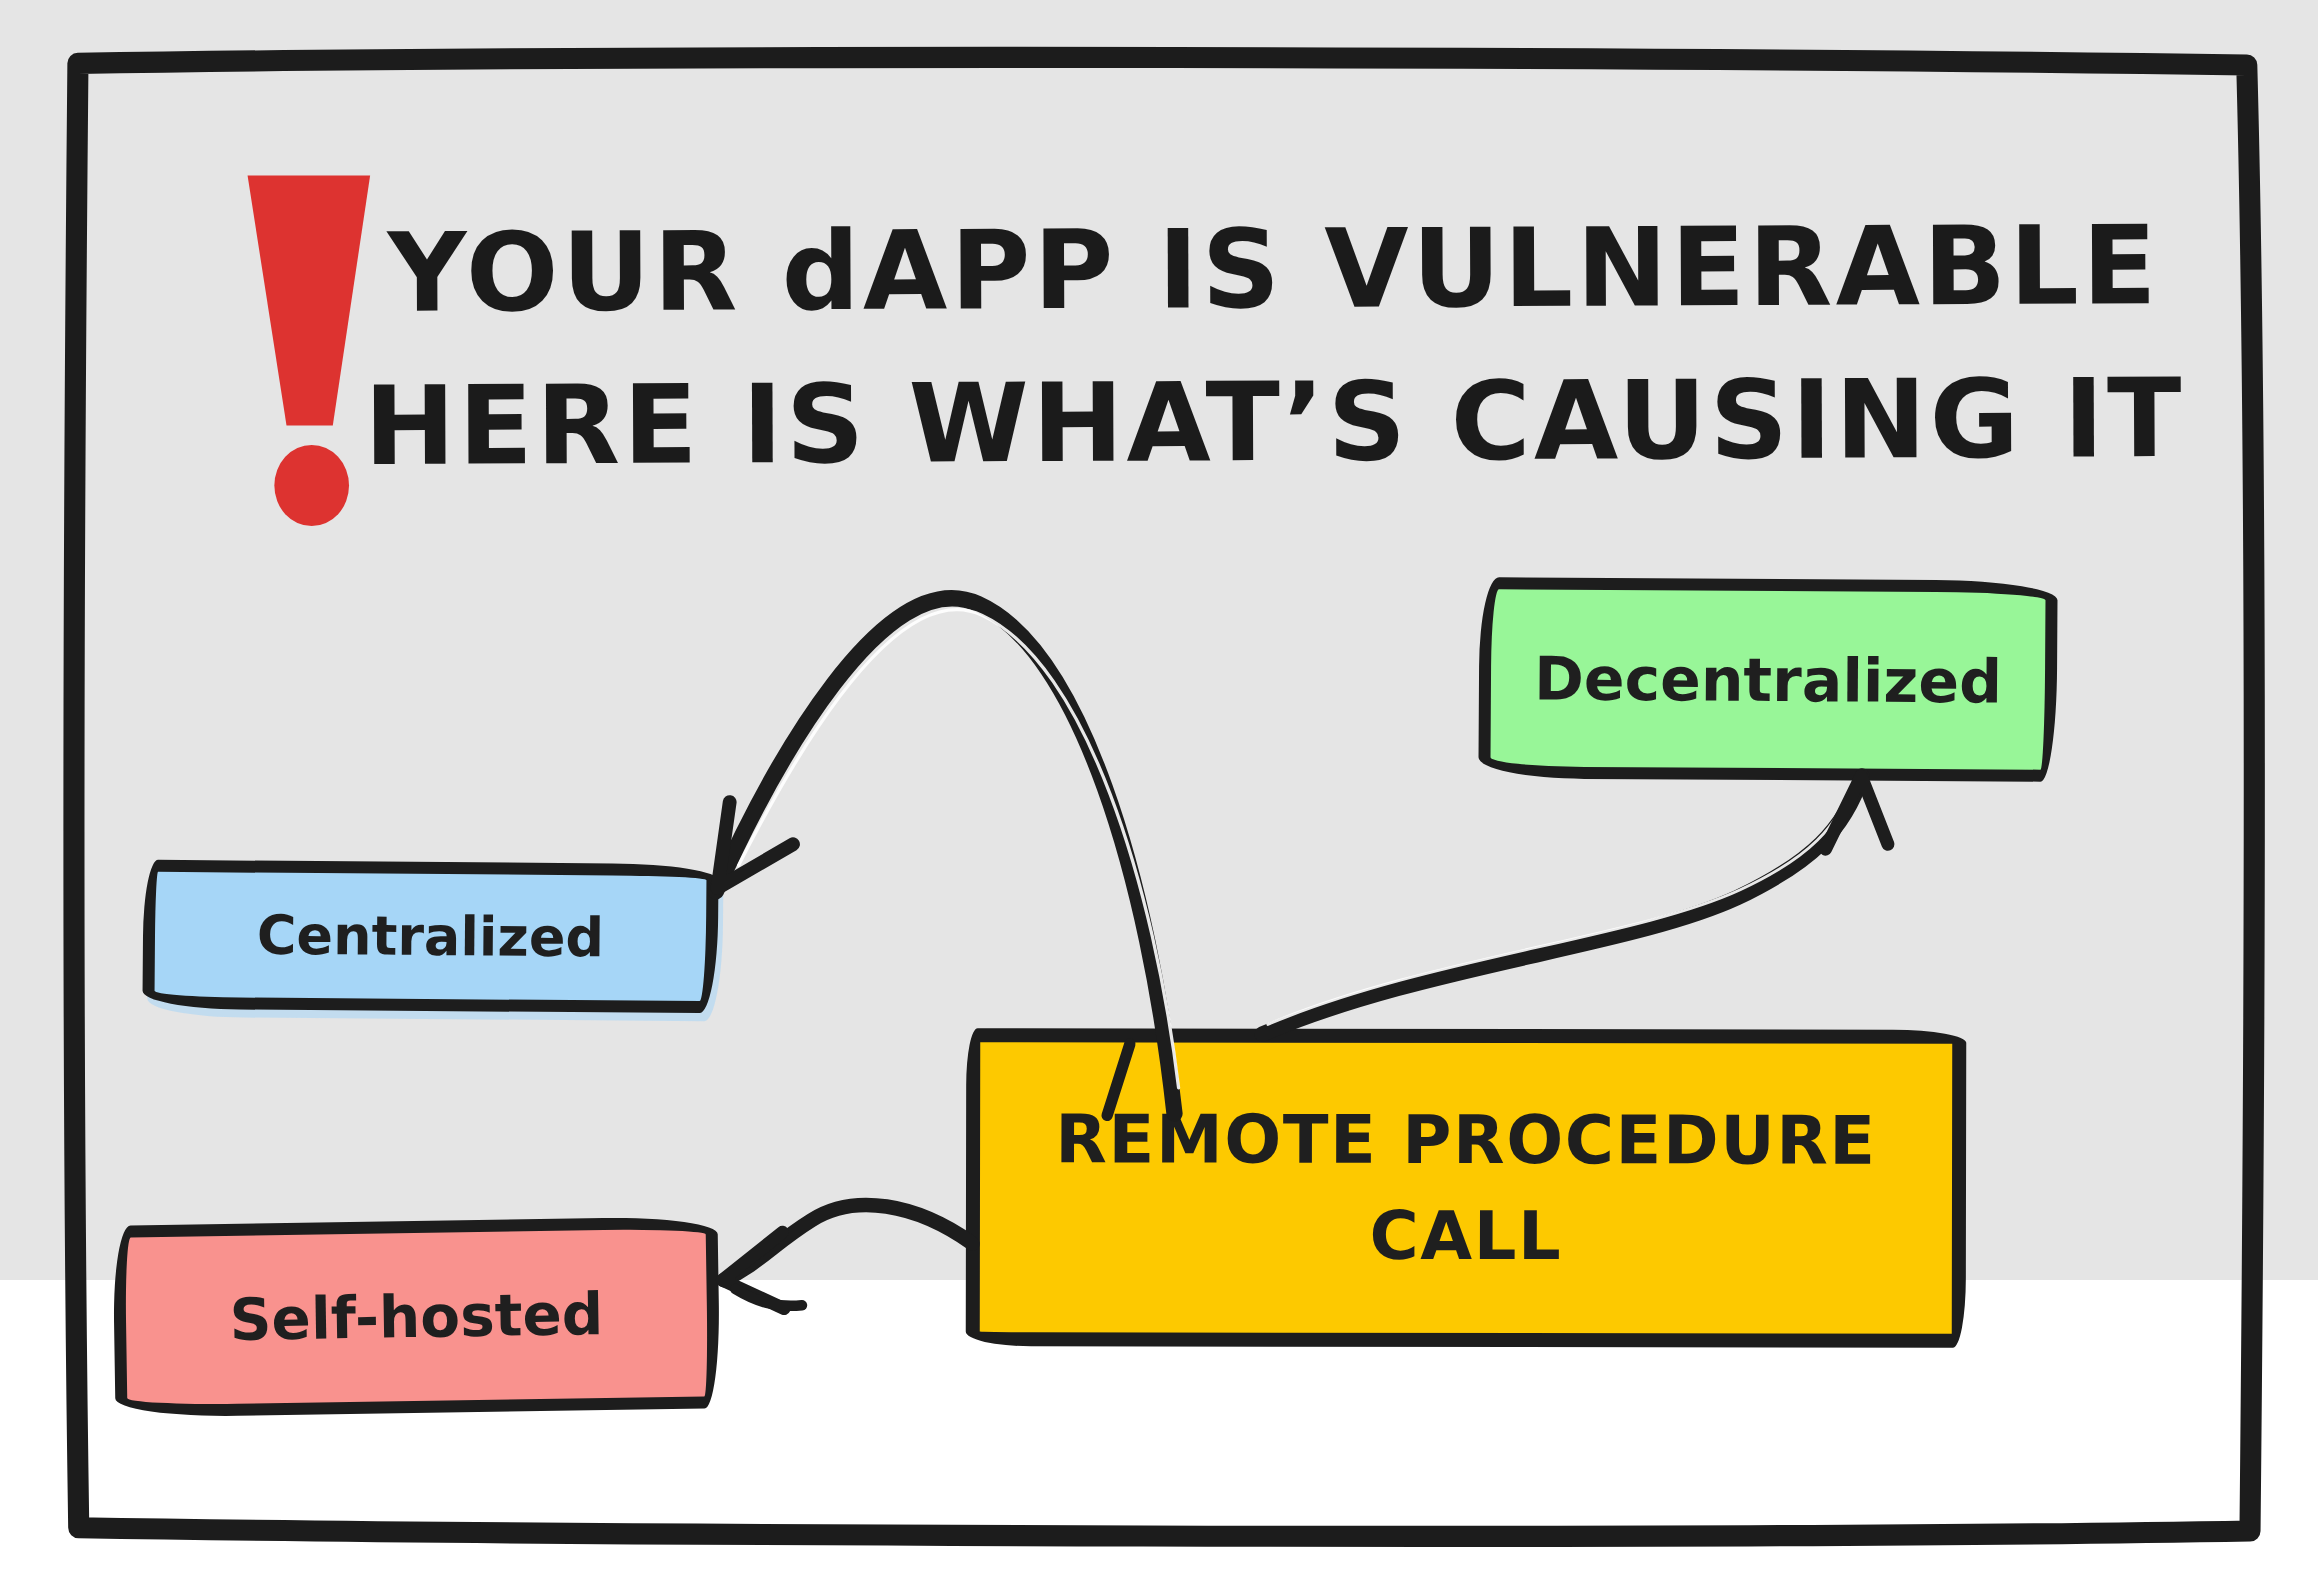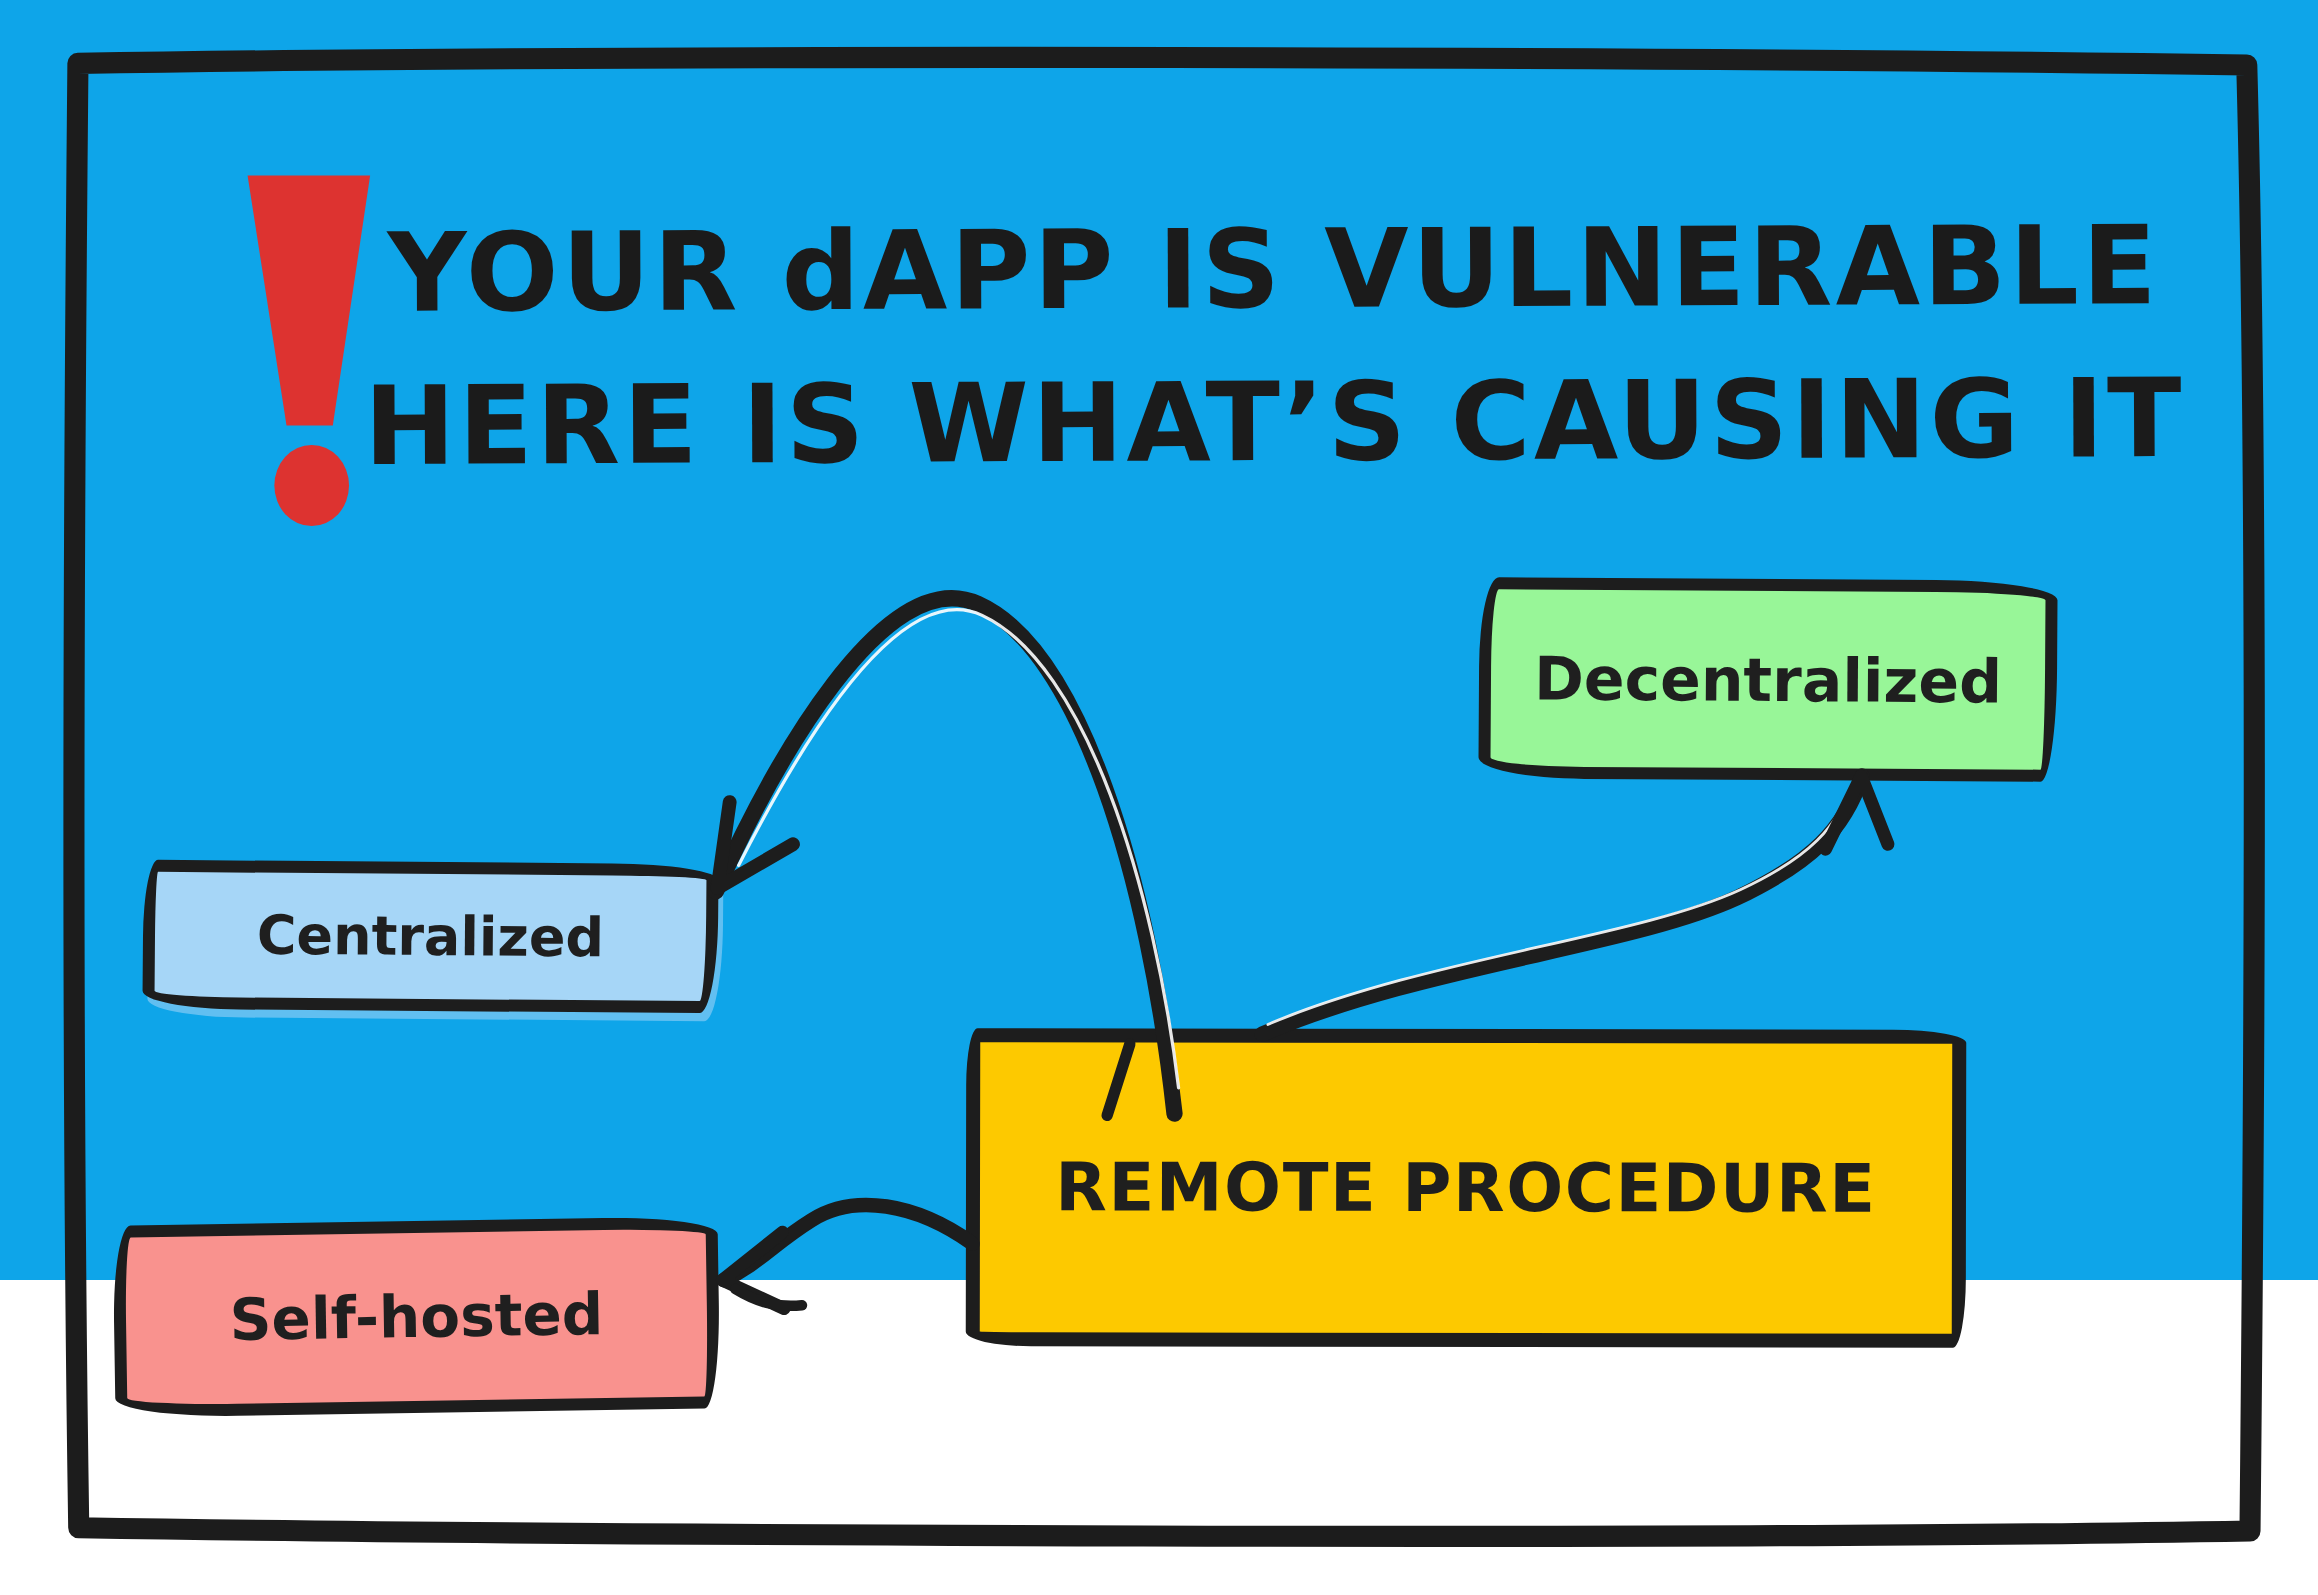--- a/index.html
+++ b/index.html
@@ -5,21 +5,21 @@
   html,body{
     margin:0; padding:0;
     width:2319px; height:1596px;
     background:#ffffff;
     font-family:"DejaVu Sans", "Liberation Sans", sans-serif;
     overflow:hidden;
   }
   .stage{
     position:relative;
     width:2319px; height:1280px;
-    background:#0ea5e9;
+    background:#e5e5e5;
   }
   .ink-svg{
     position:absolute; left:0; top:0;
     width:2319px; height:1596px;
     z-index:3;
     pointer-events:none;
   }
   
   .title-block{
     position:absolute;
@@ -130,16 +130,17 @@
   <div class="node node-centralized" style="background: rgb(166, 214, 247);">
     <span class="label">Centralized</span>
   </div>
 
   <div class="node node-selfhosted" style="background: rgb(249, 146, 142);">
     <span class="label">Self-hosted</span>
   </div>
 
   <div class="node node-rpc" style="background: rgb(253, 201, 0);">
     <div class="label">REMOTE PROCEDURE</div>
+    <div class="label">CALL</div>
   </div>
 
 </div>
 
 
 </body></html>

